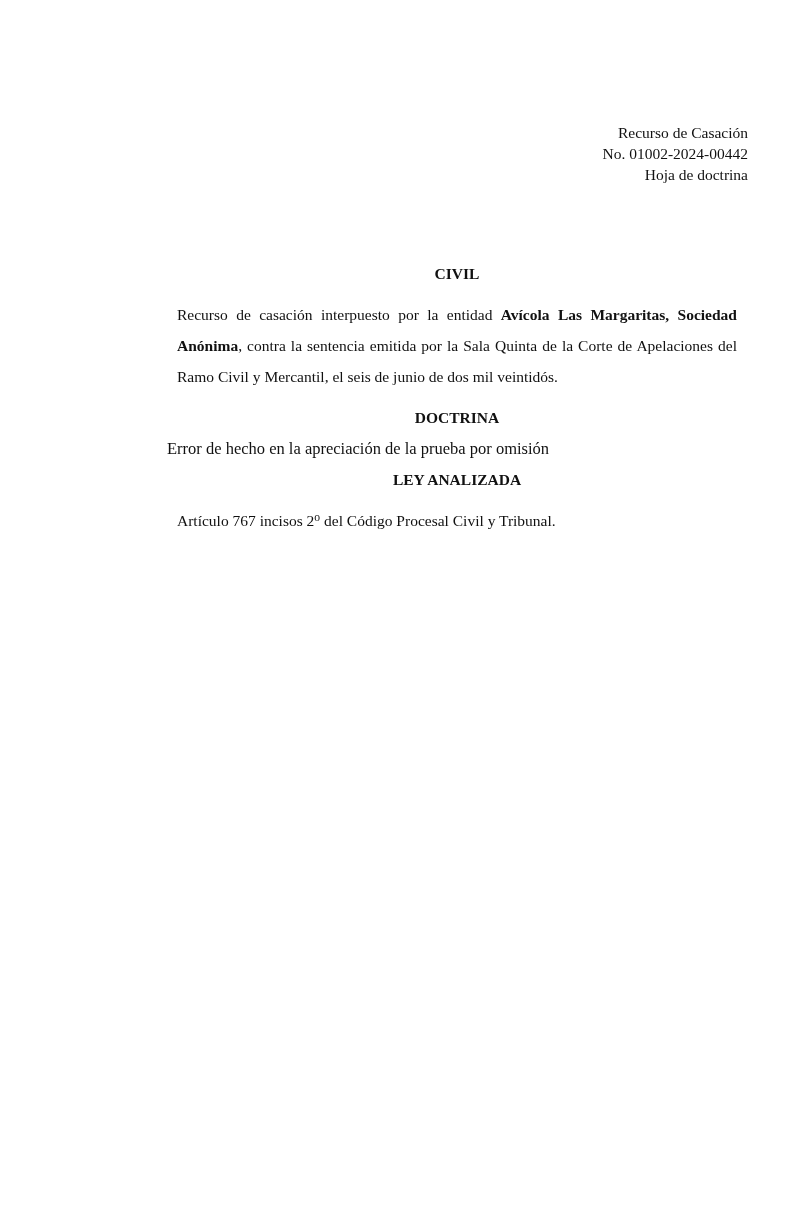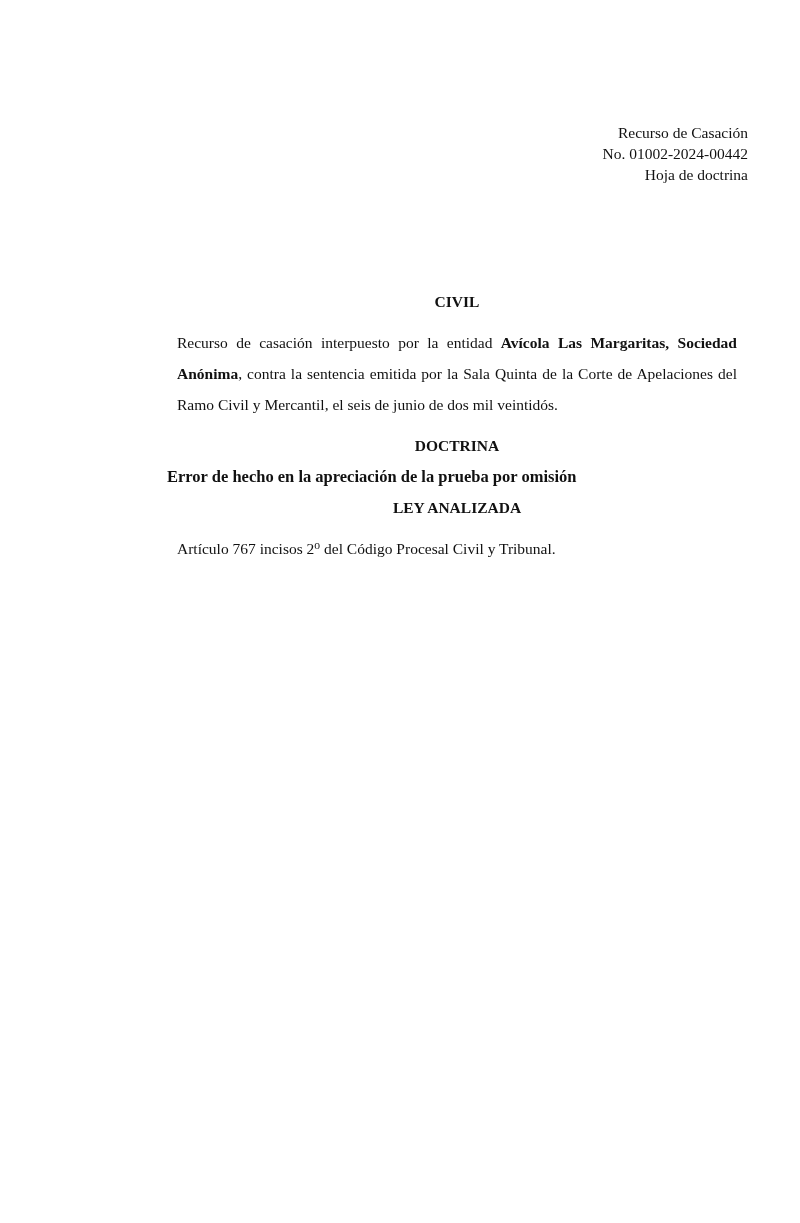--- a/index.html
+++ b/index.html
@@ -26,37 +26,37 @@
       right: 52px;
       top: 122px;
       text-align: right;
       font-size: 15.5px;
       line-height: 21px;
     }
     .header-block div { white-space: nowrap; }
     .content {
       position: absolute;
       left: 167px;
-      top: 286px;
+      top: 258px;
       width: 580px;
       font-size: 15.5px;
       line-height: 31px;
     }
     .heading {
       text-align: center;
       font-weight: bold;
       margin: 0;
     }
     .para {
       text-align: justify;
       text-align-last: left;
       margin: 10px;
     }
     .subheading {
-      font-weight: bold;
+      font-weight: normal;
       font-size: 16.5px;
       margin: 0;
     }
     b { font-weight: bold; }
     .sup { font-size: 0.75em; vertical-align: 0.45em; line-height: 0; }
   </style>
 </head>
 <body>
 
 <div class="page">

